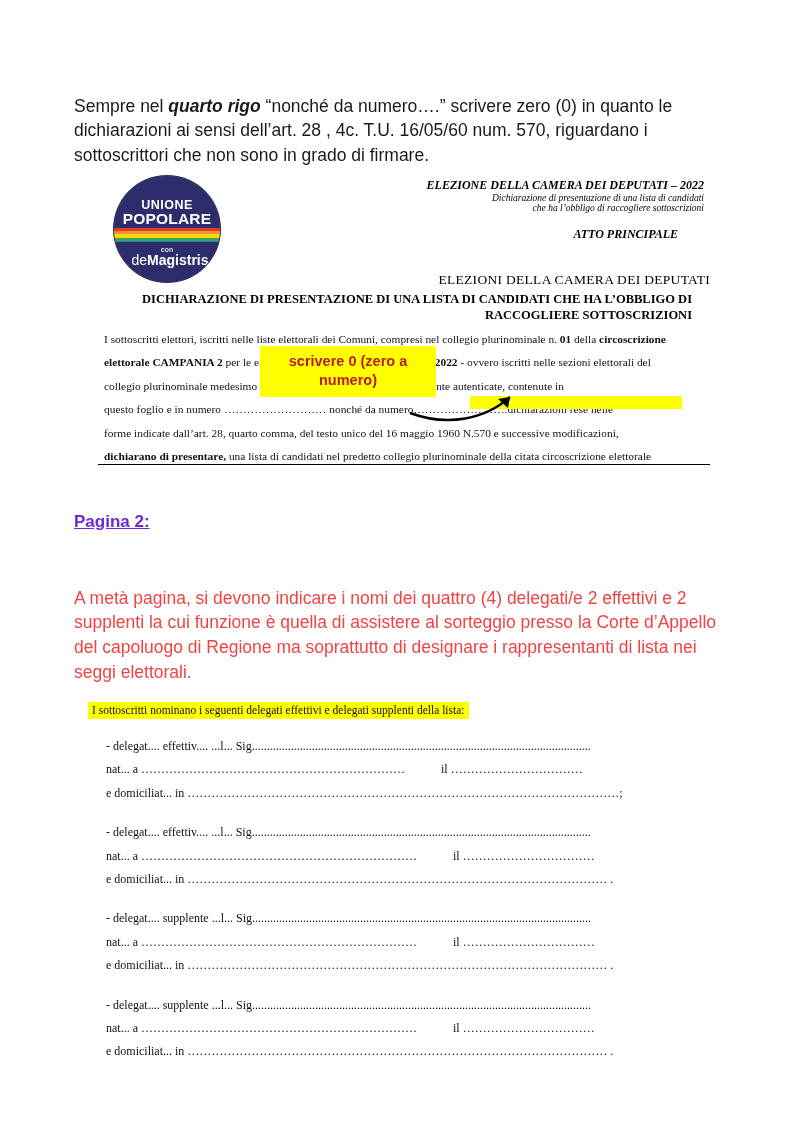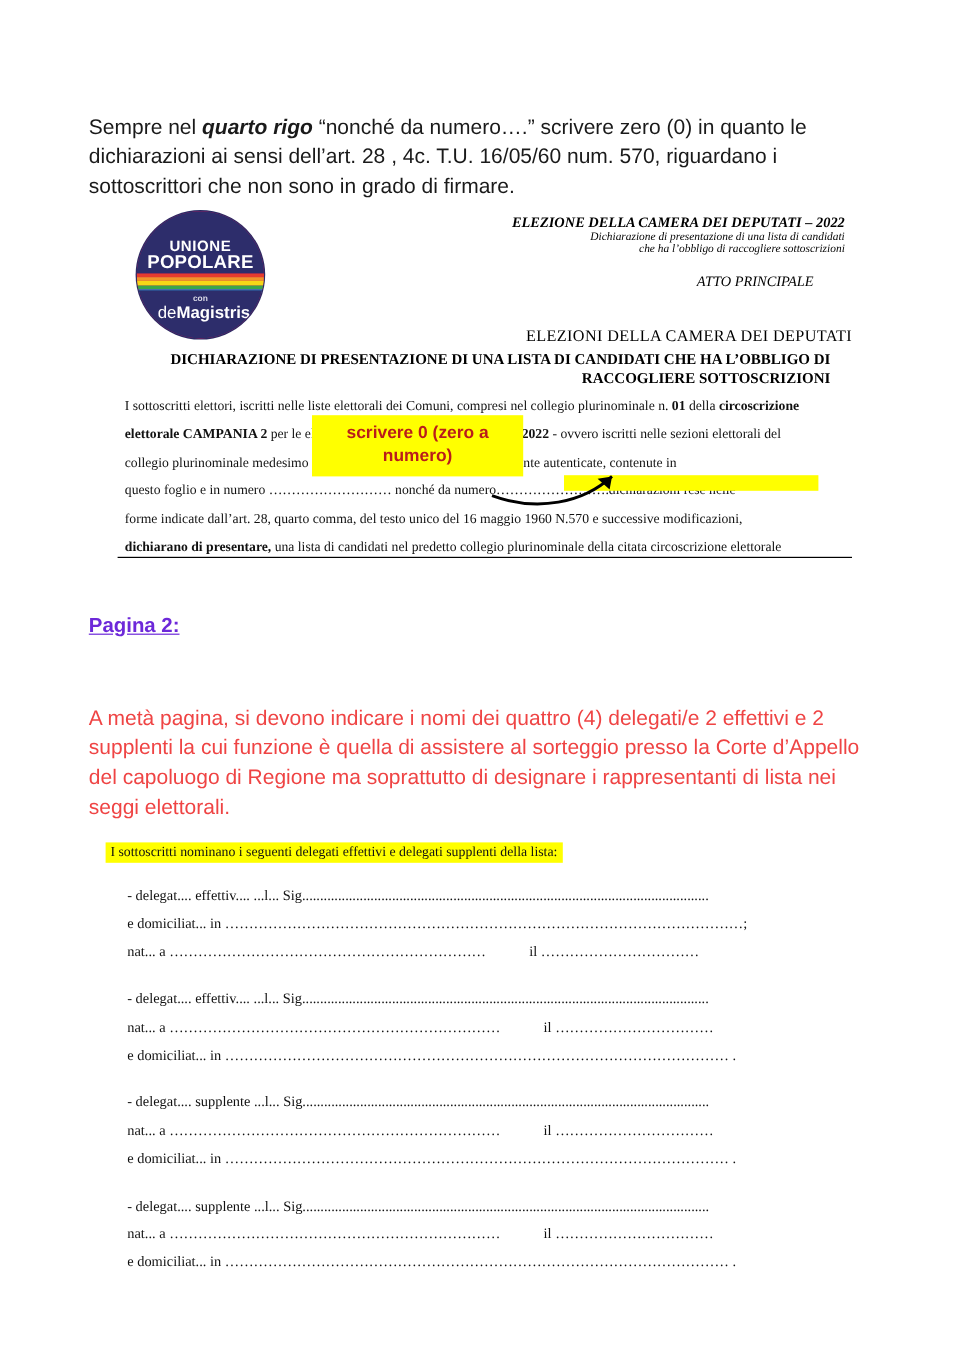--- a/index.html
+++ b/index.html
@@ -45,21 +45,21 @@
   }
 
   
   .logo {
     position: absolute;
     left: 16px;
     top: 8px;
     width: 106px;
     height: 106px;
     border-radius: 50%;
-    background: #be185d;
+    background: #4d7c0f;
     overflow: hidden;
     box-shadow: 0 0 0 1px #2a2a63;
   }
   .logo .lg-top {
     position: absolute;
     left: 0; top: 0; right: 0; height: 52px;
     background: #2d2d6b;
   }
   .logo .lg-bottom {
     position: absolute;
@@ -130,21 +130,21 @@
     font-style: italic;
   }
   .f1-head .l2,
   .f1-head .l3 {
     font-size: 9.5px;
     font-style: italic;
   }
   .f1-head .atto {
     margin-top: 14px;
     font-size: 12px;
-    font-weight: normal;
+    font-weight: bold;
     font-style: italic;
     text-align: right;
     padding-right: 26px;
   }
 
   .f1-title {
     position: absolute;
     left: 0;
     right: 0;
     top: 104px;
@@ -321,22 +321,22 @@
 
   <div class="pg2">Pagina 2:</div>
 
   <p class="para2">A metà pagina, si devono indicare i nomi dei quattro (4) delegati/e 2 effettivi e 2 supplenti la cui funzione è quella di assistere al sorteggio presso la Corte d’Appello del capoluogo di Regione ma soprattutto di designare i rappresentanti di lista nei seggi elettorali.</p>
 
   <div class="form2">
     <div class="f2-head">I sottoscritti nominano i seguenti delegati effettivi e delegati supplenti della lista:</div>
 
     <div class="f2-group">
       <div class="f2-line">- delegat.... effettiv.... ...l... Sig.................................................................................................................</div>
+      <div class="f2-line"><span>nat... a …………………………………………………………</span><span style="display:inline-block;width:36px"></span><span>il ……………………………</span></div>
       <div class="f2-line">e domiciliat... in ………………………………………………………………………………………………;</div>
-      <div class="f2-line"><span>nat... a …………………………………………………………</span><span style="display:inline-block;width:36px"></span><span>il ……………………………</span></div>
     </div>
 
     <div class="f2-group">
       <div class="f2-line">- delegat.... effettiv.... ...l... Sig.................................................................................................................</div>
       <div class="f2-line"><span>nat... a ……………………………………………………………</span><span style="display:inline-block;width:36px"></span><span>il ……………………………</span></div>
       <div class="f2-line">e domiciliat... in …………………………………………………………………………………………… .</div>
     </div>
 
     <div class="f2-group">
       <div class="f2-line">- delegat.... supplente  ...l... Sig.................................................................................................................</div>

